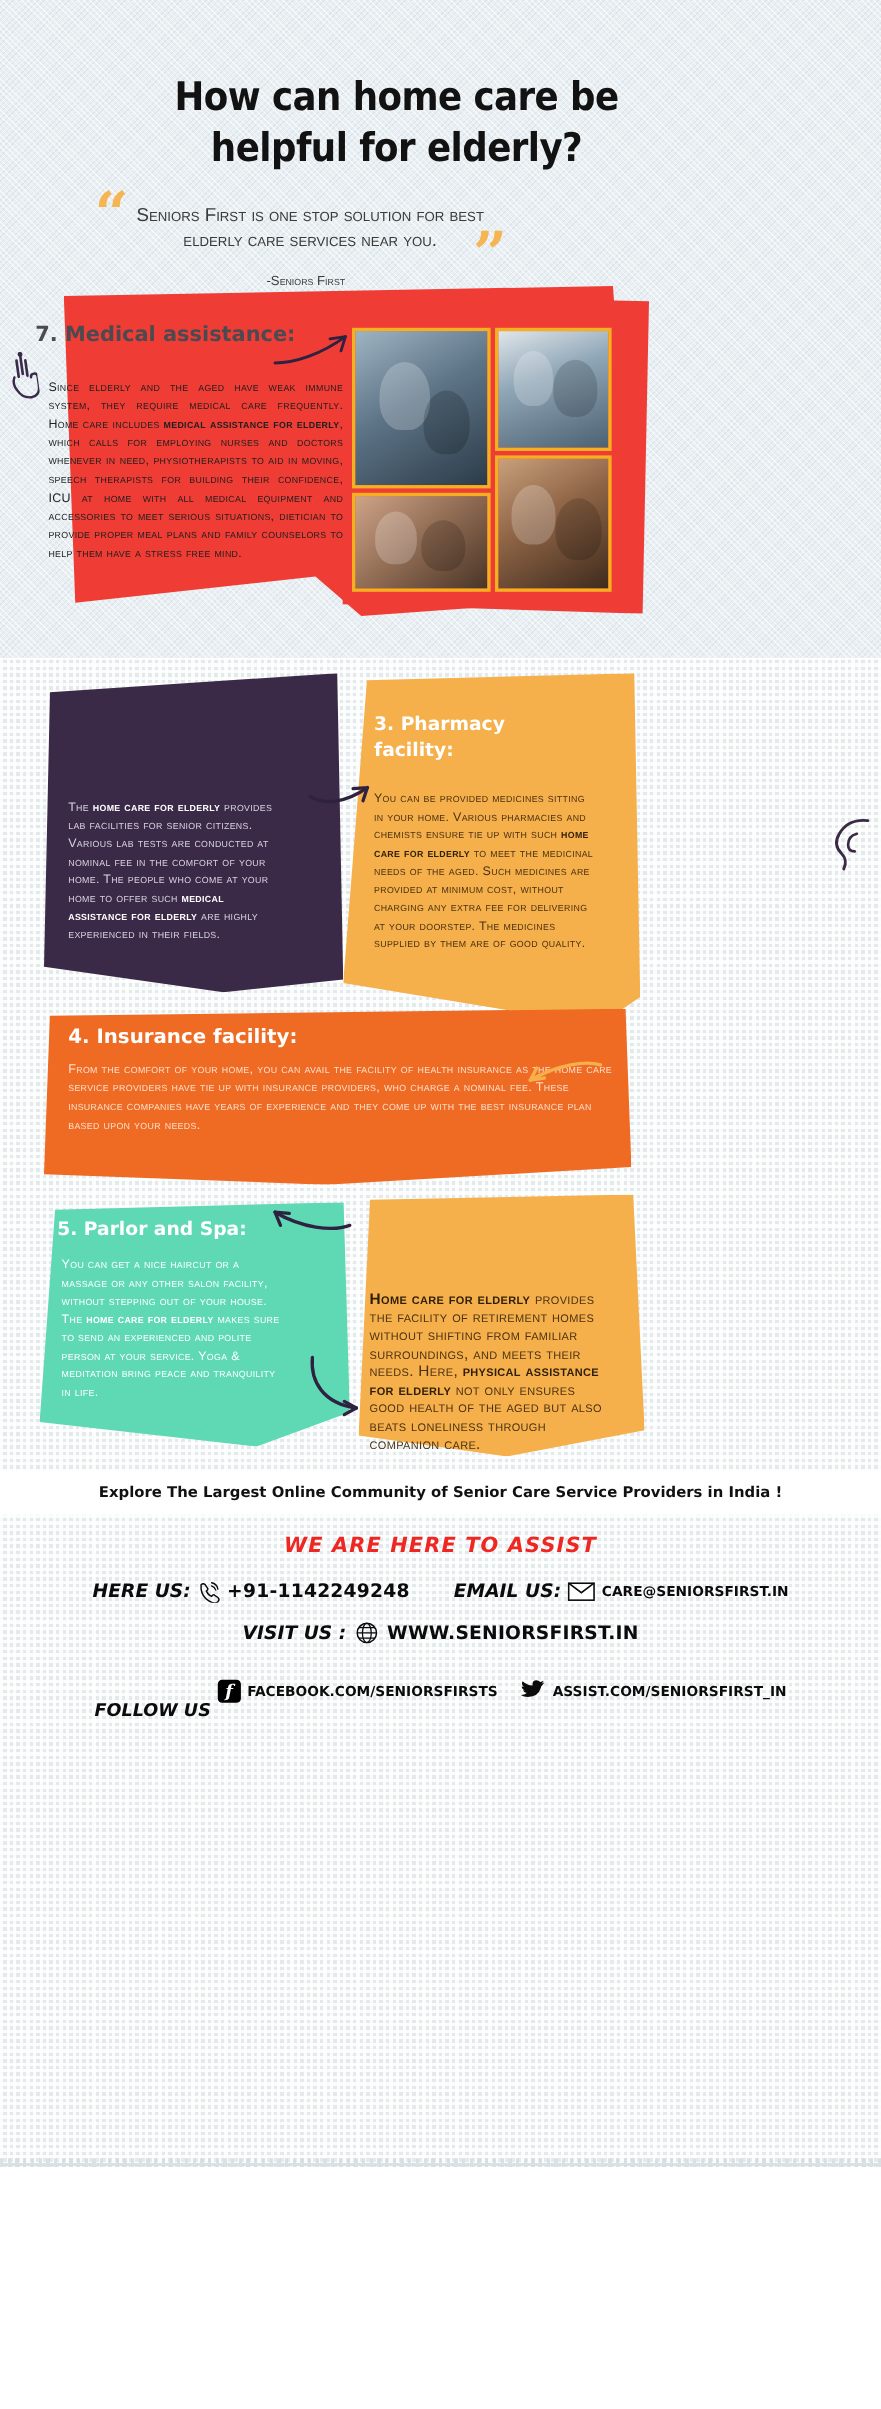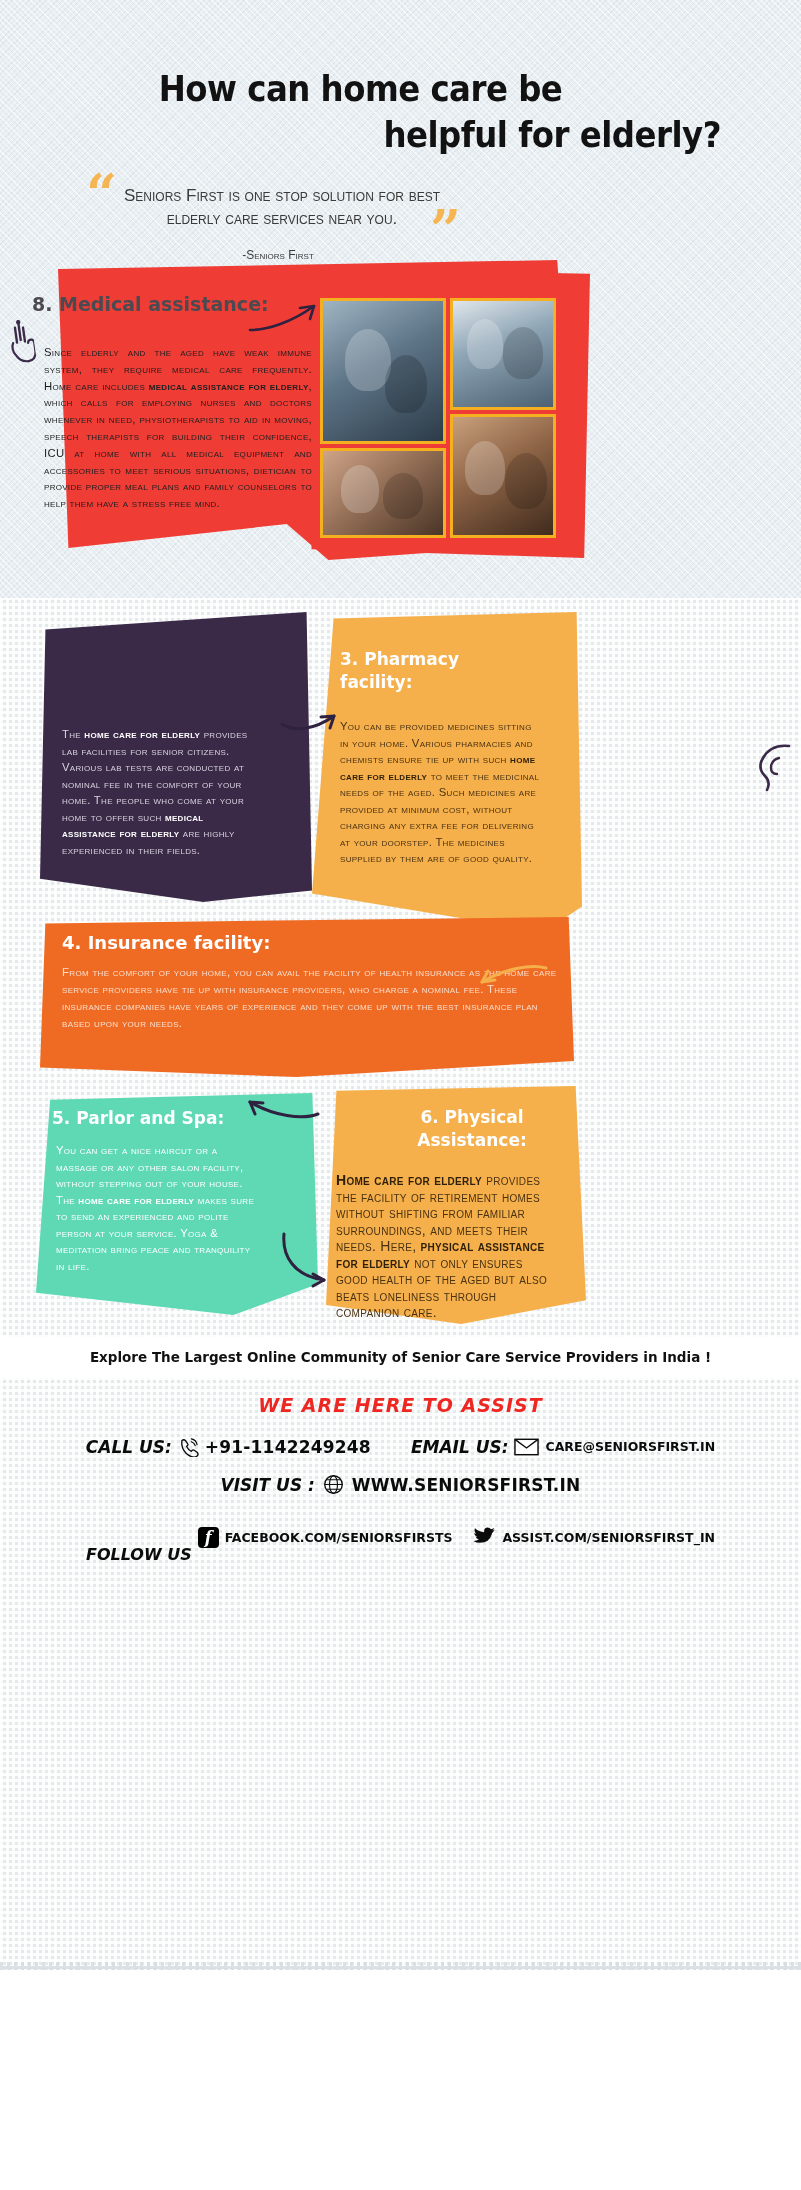--- a/index.html
+++ b/index.html
@@ -50,21 +50,21 @@
     position: absolute; left: 0; top: 66px; width: 721px;
     text-align: center;
     font-family: "DejaVu Sans", sans-serif;
     font-weight: bold;
     font-size: 36px;
     line-height: 46px;
     letter-spacing: -0.5px;
     color: #121212;
     font-stretch: condensed;
   }
-  .title .l2 { display: block; text-align: right; }
+  .title .l2 { display: block; }
 
   .quote-wrap {
     position: absolute; left: 78px; top: 180px; width: 400px;
   }
   .quote-mark-open {
     position: absolute; left: 8px; top: -6px;
     font-family: "DejaVu Serif", serif;
     font-size: 54px; line-height: 40px;
     color: #f5b553; font-weight: bold;
   }
@@ -354,21 +354,21 @@
   <div class="shape-red1b"></div>
 
   <div class="hand-icon">
     <svg viewBox="0 0 26 48" width="26" height="48" aria-hidden="true">
       <path d="M13 3 L13 22 M9 9 L9 24 M17 10 L17 24" stroke="#3b2a4a" stroke-width="2.4" fill="none" stroke-linecap="round"></path>
       <path d="M5 24 q-3 6 1 12 q4 8 12 8 q7 0 8-8 l0-10 q0-3-3-3 q-3 0-3 3" fill="none" stroke="#3b2a4a" stroke-width="2.2" stroke-linecap="round"></path>
       <circle cx="13" cy="4" r="2.2" fill="#3b2a4a"></circle>
     </svg>
   </div>
 
-  <div class="sec1-head">8. Medical assistance:</div>
+  <div class="sec1-head">7. Medical assistance:</div>
 
   <div class="arrow1">
     <svg viewBox="0 0 74 34" width="74" height="34" aria-hidden="true">
       <path d="M2 30 C20 30, 44 22, 66 6" stroke="#2f2140" stroke-width="2.6" fill="none" stroke-linecap="round"></path>
       <path d="M66 6 L52 8 M66 6 L62 19" stroke="#2f2140" stroke-width="2.6" fill="none" stroke-linecap="round"></path>
     </svg>
   </div>
 
   <div class="sec1-body">
     <span>Since elderly and the aged have weak immune system, they require medical care frequently. Home care includes </span><b>medical assistance for elderly</b><span>, which calls for employing nurses and doctors whenever in need, physiotherapists to aid in moving, speech therapists for building their confidence, ICU at home with all medical equipment and accessories to meet serious situations, dietician to provide proper meal plans and family counselors to help them have a stress free mind.</span>
@@ -436,42 +436,38 @@
     <span>You can get a nice haircut or a massage or any other salon facility, without stepping out of your house. The </span><b>home care for elderly</b><span> makes sure to send an experienced and polite person at your service. Yoga &amp; meditation bring peace and tranquility in life.</span>
   </div>
   <div class="arrow4">
     <svg viewBox="0 0 76 28" width="76" height="28" aria-hidden="true">
       <path d="M74 20 C58 26, 30 22, 6 8" stroke="#2f2140" stroke-width="3" fill="none" stroke-linecap="round"></path>
       <path d="M6 8 L19 9 M6 8 L11 20" stroke="#2f2140" stroke-width="3" fill="none" stroke-linecap="round"></path>
     </svg>
   </div>
 
   <div class="shape-yellow6"></div>
-  <div class="sec6-head">
-    <span>6. Physical</span><br>
-    <span>Assistance:</span>
-  </div>
   <div class="sec6-body">
     <b>Home care for elderly</b><span> provides the facility of retirement homes without shifting from familiar surroundings, and meets their needs. Here, </span><b>physical assistance for elderly</b><span> not only ensures good health of the aged but also beats loneliness through companion care.</span>
   </div>
   <div class="arrow5">
     <svg viewBox="0 0 64 60" width="64" height="60" aria-hidden="true">
       <path d="M4 4 C2 26, 14 46, 44 50" stroke="#2f2140" stroke-width="3" fill="none" stroke-linecap="round"></path>
       <path d="M44 50 L33 44 M44 50 L33 56" stroke="#2f2140" stroke-width="3" fill="none" stroke-linecap="round"></path>
     </svg>
   </div>
 
   <div class="cta-bar">
     <span class="cta-text">Explore The Largest Online Community of Senior Care Service Providers in India !</span>
   </div>
 
   <div class="foot-heading">WE ARE HERE TO ASSIST</div>
 
   <div class="foot-row r1">
-    <span class="lbl">CALL US:</span>
+    <span class="lbl">HERE US:</span>
     <span class="ic">
       <svg viewBox="0 0 22 22" width="21" height="21" aria-hidden="true">
         <path d="M4 5 q2-2 4 0 l2 3 q1 1 0 2 l-1 1 q2 4 5 5 l1-1 q1-1 2 0 l3 2 q2 2 0 4 q-3 3-9-1 q-6-4-7-11 z" fill="none" stroke="#0b0b0b" stroke-width="1.4"></path>
         <path d="M14 3 q5 1 6 6 M14 6 q3 1 4 4" fill="none" stroke="#0b0b0b" stroke-width="1.3" stroke-linecap="round"></path>
       </svg>
     </span>
     <span class="val">+91-1142249248</span>
     <span class="lbl" style="margin-left:34px;">EMAIL US:</span>
     <span class="ic">
       <svg viewBox="0 0 26 18" width="25" height="18" aria-hidden="true">

